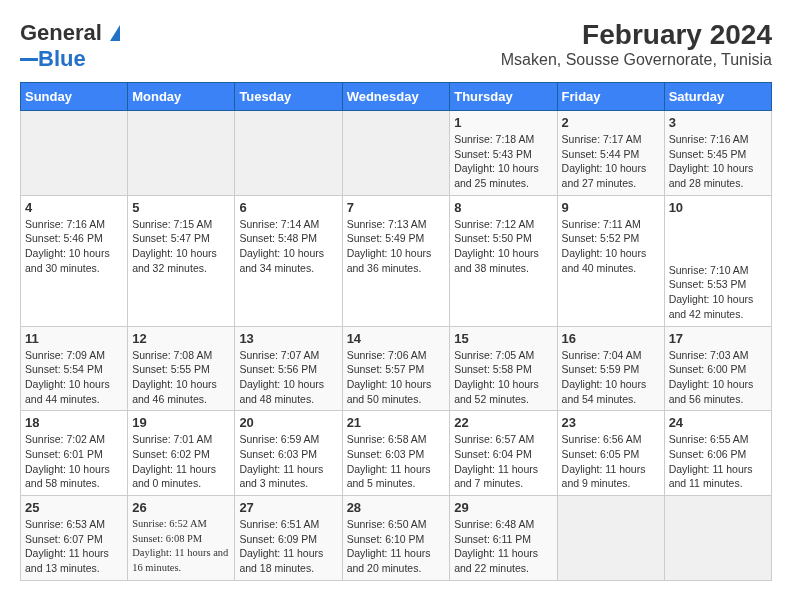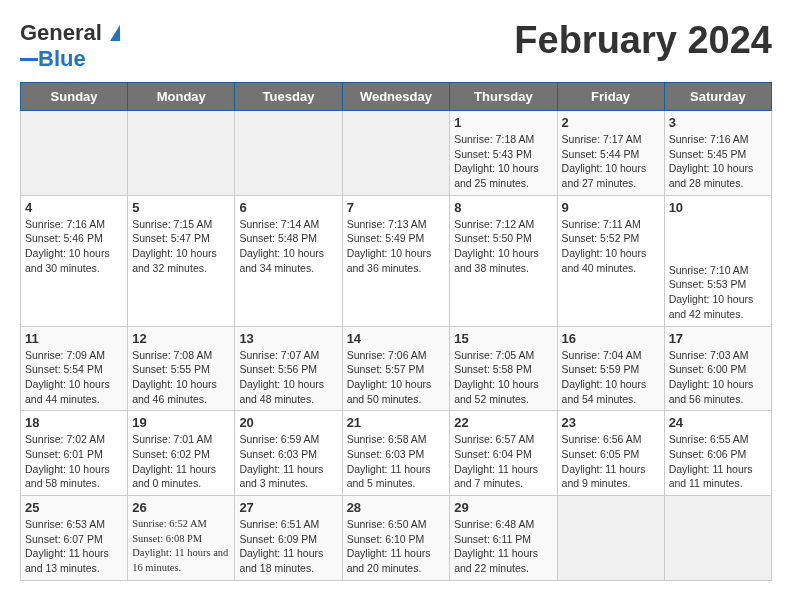--- a/index.html
+++ b/index.html
@@ -18,40 +18,40 @@
     }
     .logo {
       display: flex;
       flex-direction: column;
       align-items: flex-start;
     }
     .title-area {
       text-align: right;
     }
     .title-area h1 {
-      font-size: 38px;
+      font-size: 28px;
       font-weight: bold;
       color: #333;
       line-height: 1.1;
     }
     .title-area h2 {
       font-size: 16px;
       font-weight: normal;
       color: #444;
     }
     table {
       width: 100%;
       border-collapse: collapse;
       font-size: 11px;
     }
     thead th {
-      background: #737373;
+      background: #3b82f6;
       color: #fff;
       padding: 6px 4px;
-      text-align: center;
+      text-align: left;
       font-size: 13px;
       font-weight: bold;
       border: 1px solid #1a5fa0;
     }
     tbody td {
       border: 1px solid #ccc;
       padding: 4px 4px;
       vertical-align: top;
       width: 108px;
       min-height: 80px;
@@ -90,20 +90,21 @@
       <span style="font-size:22px;font-weight:bold;color:#333;">General</span>
       <span style="display:inline-block;width:0;height:0;border-left:10px solid transparent;border-right:0px solid transparent;border-bottom:16px solid #2472c8;margin-left:2px;vertical-align:middle;"></span>
     </div>
     <div style="display:flex;align-items:center;">
       <span style="width:18px;height:3px;background:#2472c8;display:inline-block;margin-right:0;"></span>
       <span style="font-size:22px;font-weight:bold;color:#2472c8;margin-left:0;text-align:right;">Blue</span>
     </div>
   </div>
   <div class="title-area">
     <h1>February 2024</h1>
+    <h2>Msaken, Sousse Governorate, Tunisia</h2>
   </div>
 </div>
 
 <table>
   <thead>
     <tr>
     <th>Sunday</th>
         <th>Monday</th>
         <th>Tuesday</th>
         <th>Wednesday</th>

